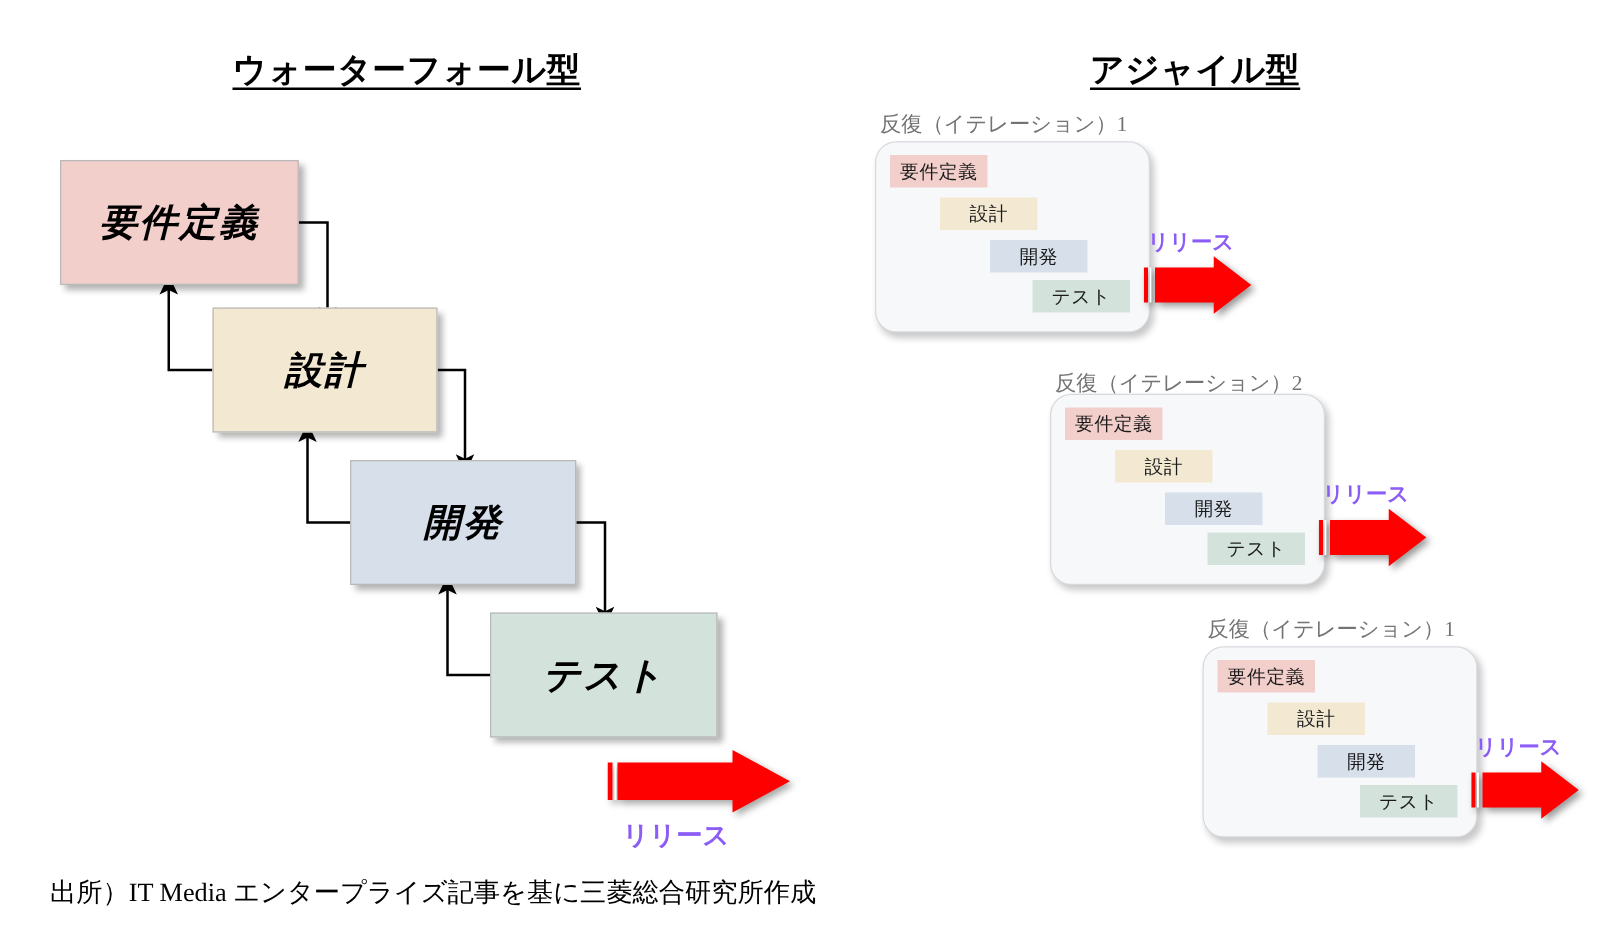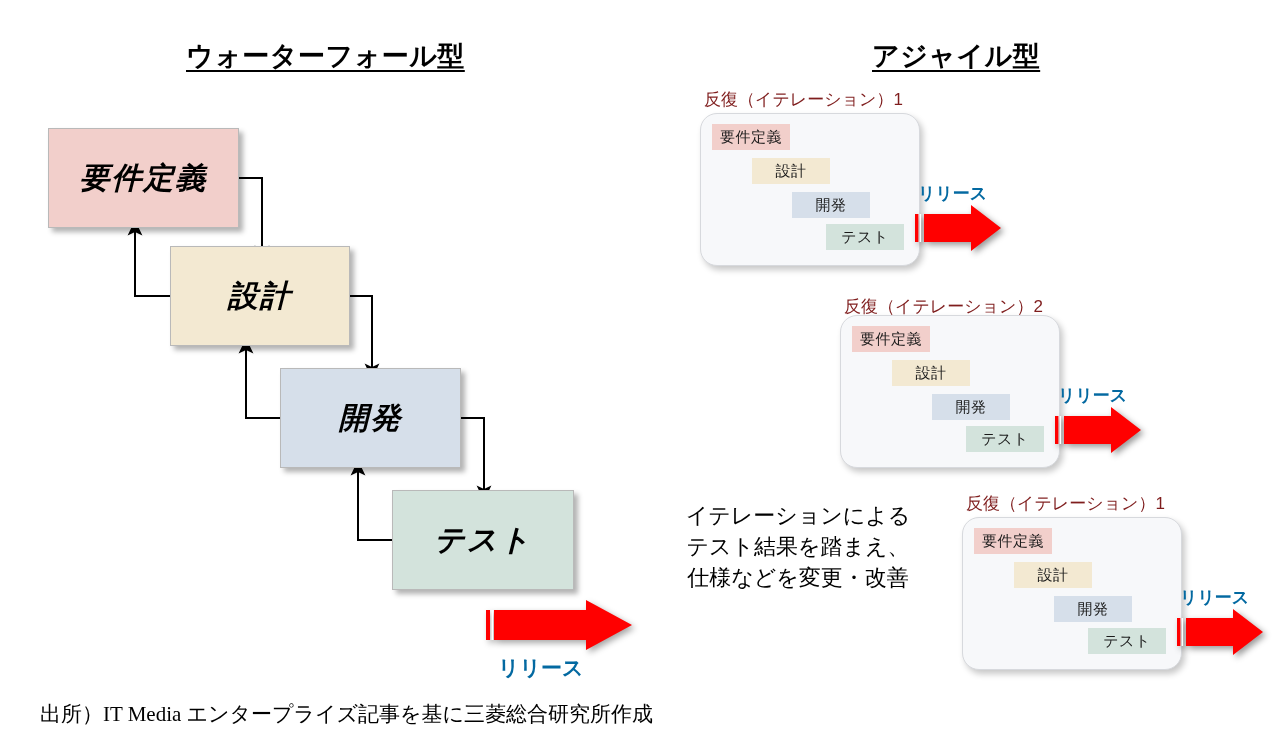--- a/index.html
+++ b/index.html
@@ -67,32 +67,33 @@
     white-space: pre-line;
     color: #000;
   }
   #note-waterfall { left: 34px; top: 455px; width: 232px; }
   #note-agile     { left: 648px; top: 500px; width: 300px; font-size: 22px; line-height: 1.42; }
 
   
   .release-group { position: absolute; }
   .release-label {
     position: absolute;
-    color: #0369a1;
+    color: #8b5cf6;
     font-weight: bold;
     white-space: nowrap;
   }
 
   
   .iter-group { position: absolute; }
   .iter-label {
     position: absolute;
     font-size: 17px;
     white-space: nowrap;
-    color: #7f1d1d;
+    color: #737373;
+    font-family: Liberation Serif, serif;
   }
   .iter-card {
     position: absolute;
     box-sizing: border-box;
     background: #f7f8fa;
     border: 1px solid #d7d9dd;
     border-radius: 17px;
     box-shadow: 3px 4px 6px rgba(0,0,0,0.22);
   }
   .mini-box {
@@ -166,23 +167,20 @@
 
   <div class="release-group" id="wf-release" style="left:486px; top:598px;">
     <svg width="152" height="56" viewBox="0 0 152 56" style="position:absolute;left:0;top:0;filter:drop-shadow(3px 3px 3px rgba(0,0,0,0.35));">
       <path d="M8,12 L100,12 L100,2 L146,27 L100,52 L100,42 L8,42 Z" fill="#ff0000"></path>
       <rect x="0" y="12" width="4" height="30" fill="#ff0000"></rect>
       <rect x="5.5" y="12" width="1.6" height="30" fill="#ffffff"></rect>
     </svg>
     <div class="release-label" style="left:12px; top:56px; font-size:21px;">リリース</div>
   </div>
 
-  <div class="note" id="note-agile">イテレーションによる
-テスト結果を踏まえ、
-仕様などを変更・改善</div>
 
   <div class="iter-group" id="iter-0" style="left:700px; top:88px;">
     <div class="iter-label" style="left:4px; top:0;">反復（イテレーション）1</div>
     <div class="iter-card" style="left:0; top:25px; width:220px; height:153px;"></div>
     <div class="mini-box" style="left:12px;  top:36px;  width:78px; height:26px; background:#f2cfcb;">
       <span>要件定義</span>
     </div>
     <div class="mini-box" style="left:52px;  top:70px;  width:78px; height:26px; background:#f3e9d2;">
       <span>設計</span>
     </div>

